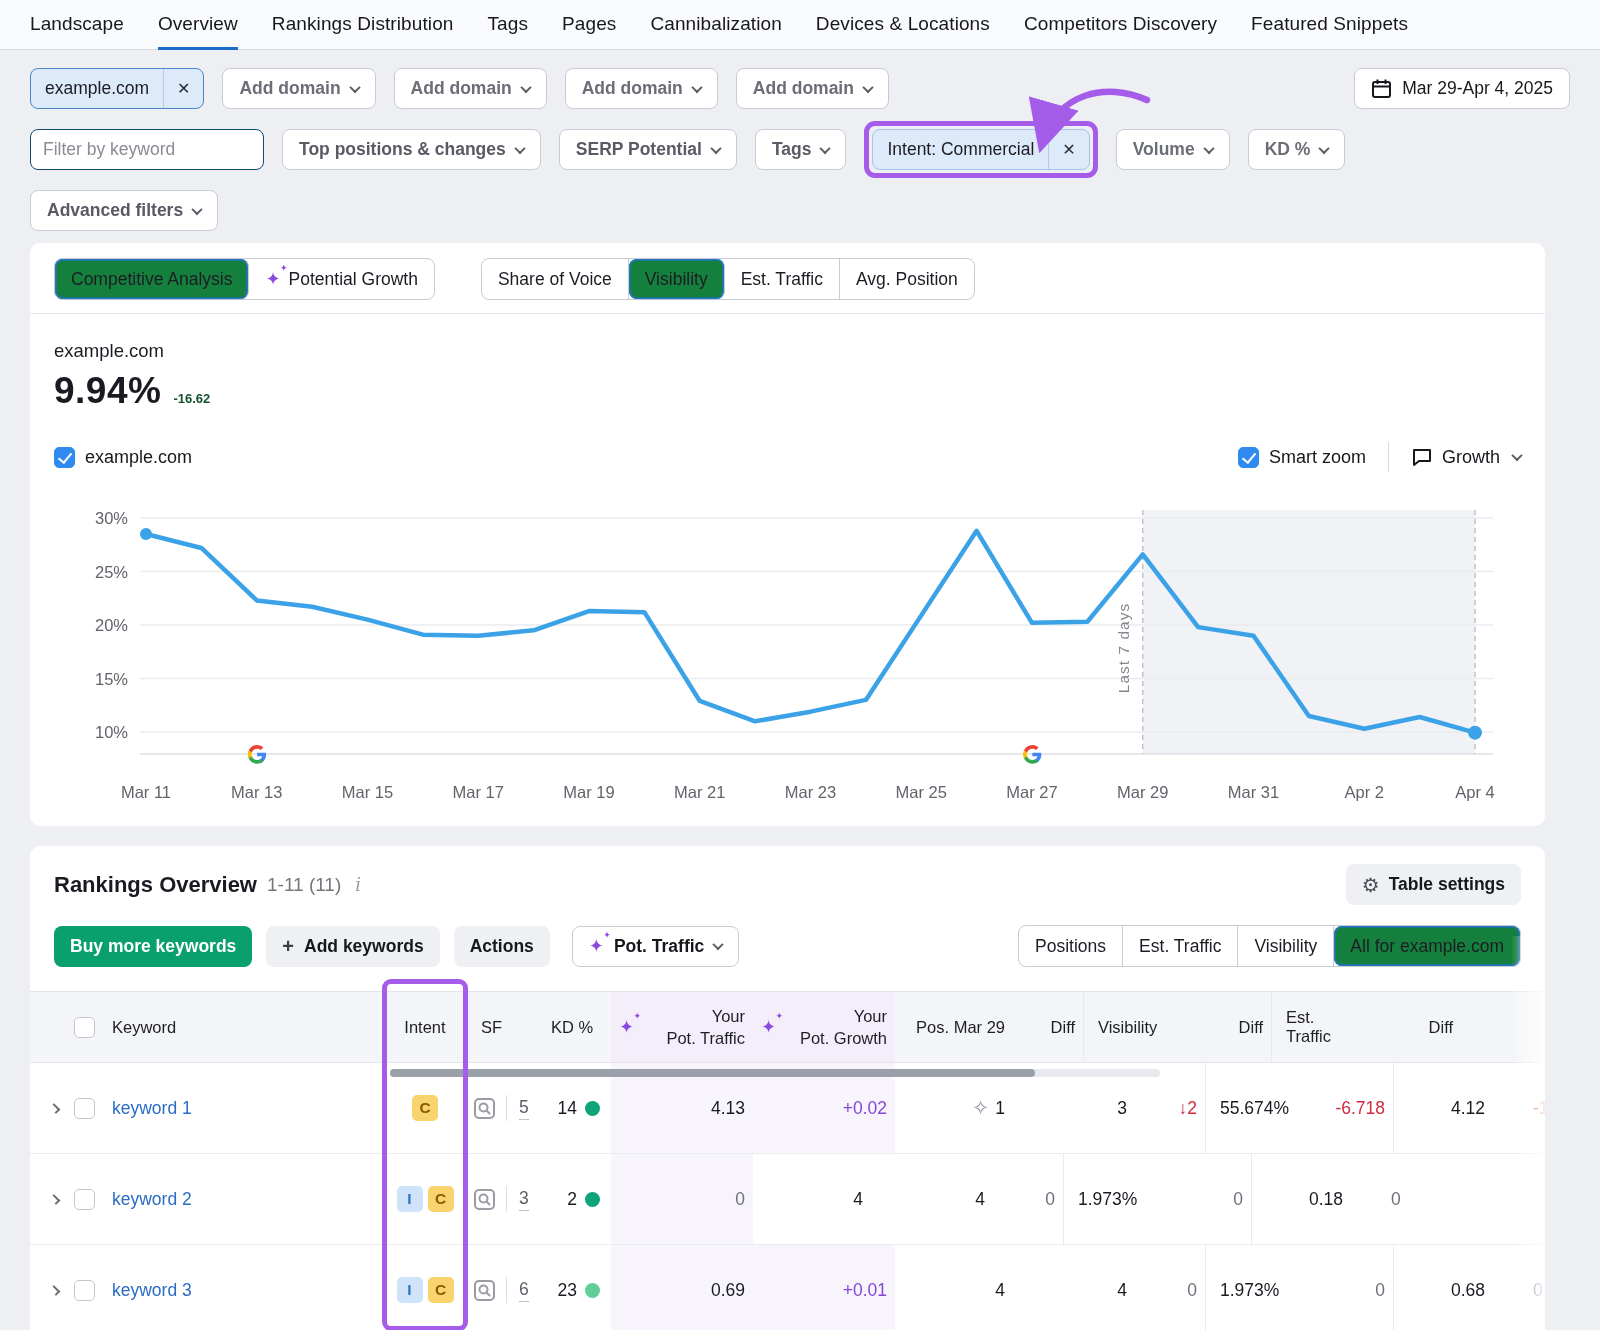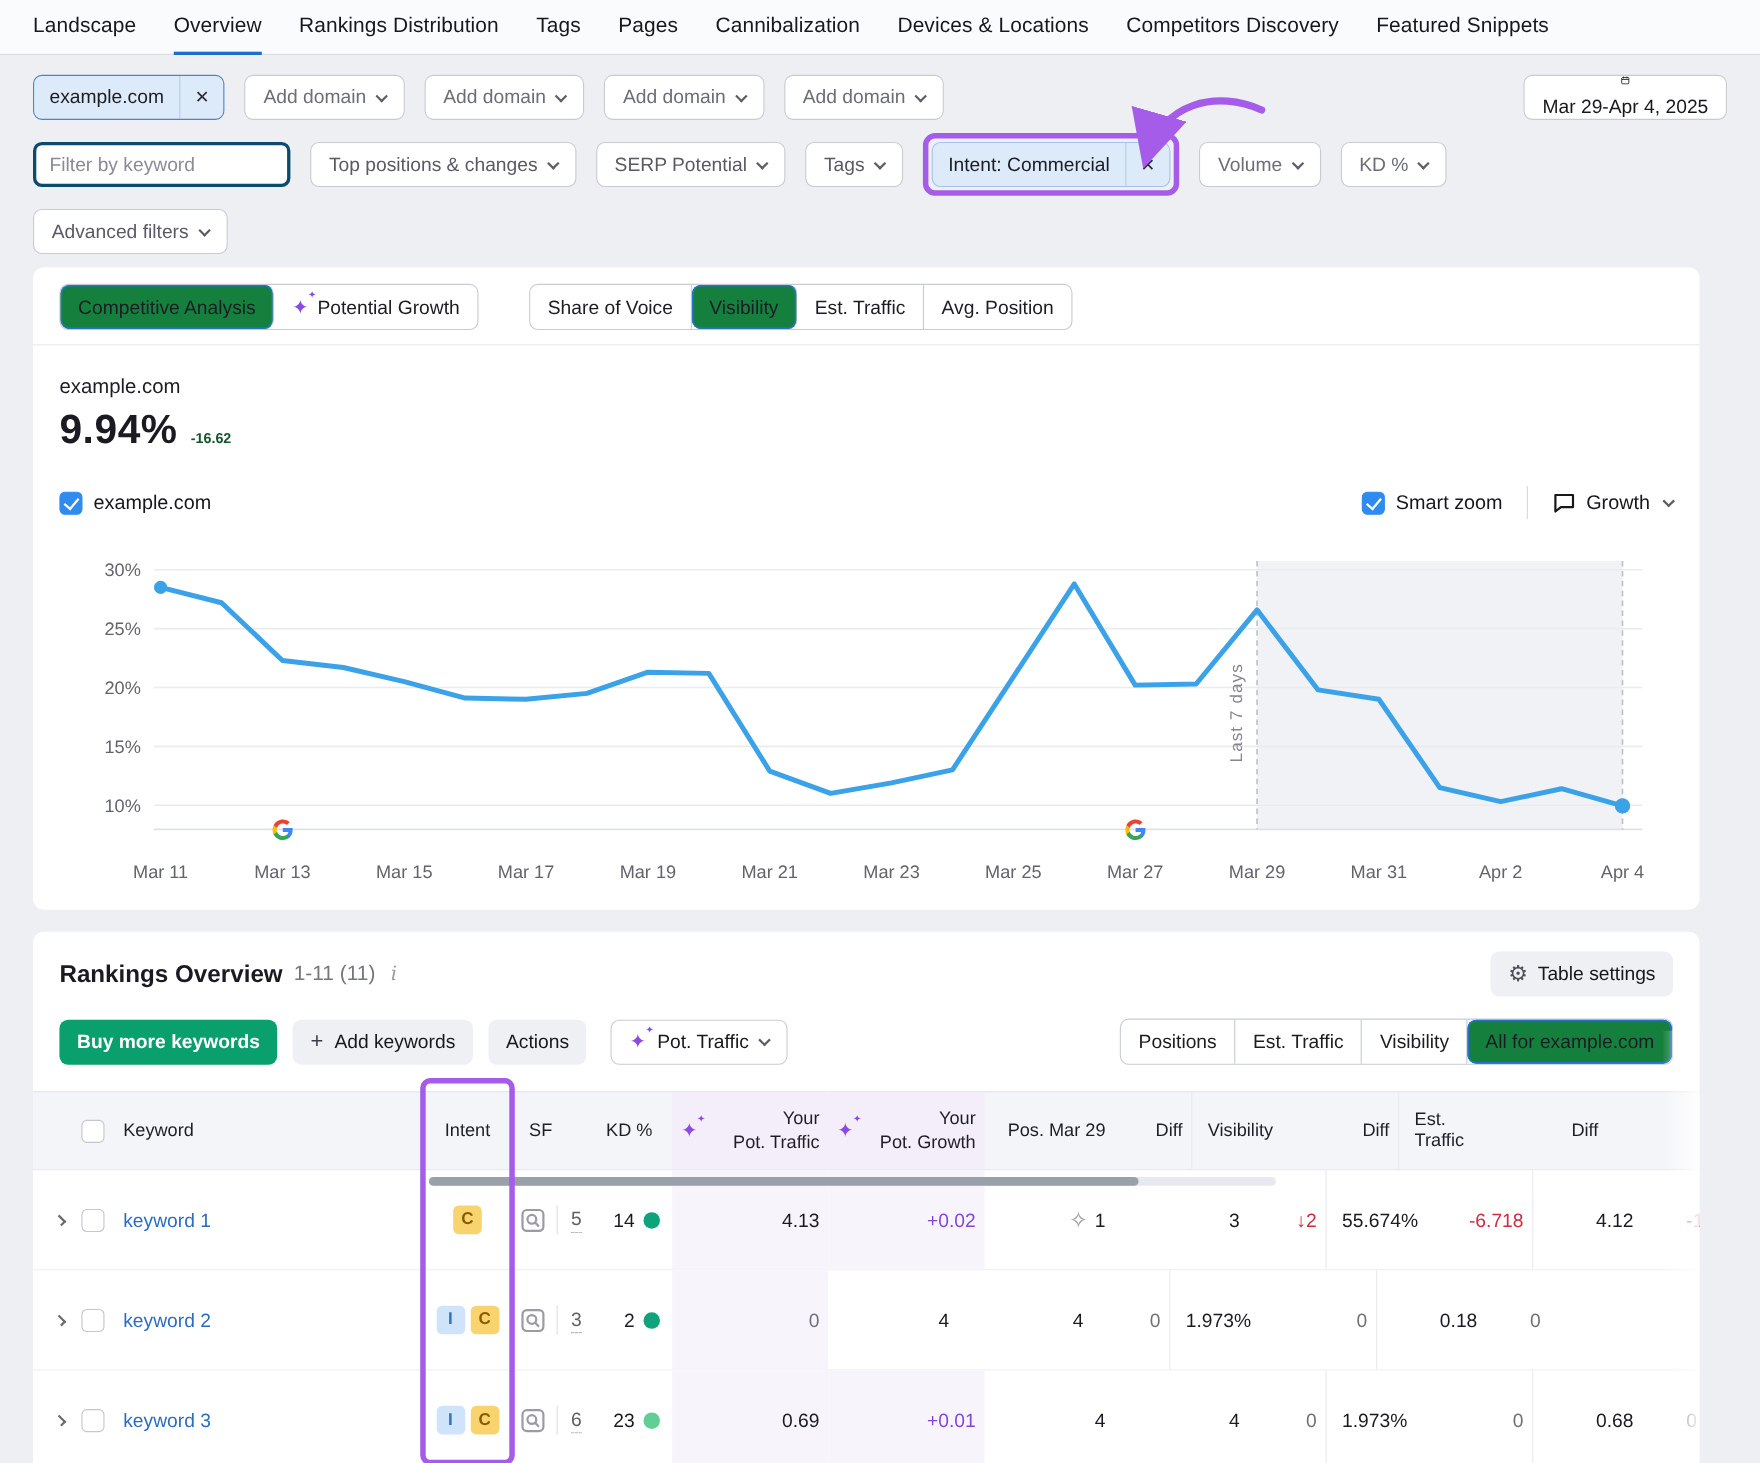--- a/index.html
+++ b/index.html
@@ -14,33 +14,33 @@
     cursor:pointer; border-bottom:3px solid transparent; margin-bottom:-1px; letter-spacing:.1px; }
   .nav-item.active { border-bottom-color:#1d6ec9; }
 
   
   .filterbar { position:relative; padding:18px 30px 0 30px; }
   .frow { display:flex; align-items:center; gap:18px; margin-bottom:12px; }
   .spacer { flex:1; }
   .btn { display:inline-flex; align-items:center; gap:10px; height:41px; padding:0 16px;
     background:#fff; border:1px solid #c8cbd3; border-radius:8px; font-size:17.5px;
     color:#595a64; cursor:pointer; white-space:nowrap;
-    font-family:"Liberation Sans","DejaVu Sans",sans-serif; }
+    font-family:"Liberation Sans","DejaVu Sans",sans-serif;font-weight:bold; }
   .btn .lbl { color:#6b6d77; }
   .chev { width:8px; height:8px; border-right:2px solid #5c5d67; border-bottom:2px solid #5c5d67;
     transform:rotate(45deg) translate(-1px,-1px); flex:0 0 auto; }
   .chip { display:inline-flex; align-items:center; height:41px; border-radius:8px;
     background:#ddeafa; font-size:17.5px; color:#1c1d24; overflow:hidden; }
   .domain-chip { border:1.5px solid #4a86c7; }
   .chip .chip-txt { padding:0 14px; }
   .chip .chip-x { padding:0 13px; border-left:1px solid #b6cce9; align-self:stretch;
     display:flex; align-items:center; font-size:16px; color:#2a2b33; cursor:pointer; font-weight:bold; }
-  .date-btn { color:#17181d; font-weight:500;flex-direction:column; }
+  .date-btn { color:#17181d; font-weight:500; }
   .kw-input { display:flex; align-items:center; height:41px; width:234px; background:#fff;
-    border:3px solid #0c4a6e; border-radius:8px; overflow:hidden; }
+    border:1px solid #0c4a6e; border-radius:8px; overflow:hidden; }
   .kw-input input { border:none; outline:none; flex:1; height:100%; padding:0 12px;
     font-size:17.5px; color:#33343c; background:transparent;
     font-family:"Liberation Sans","DejaVu Sans",sans-serif; }
   .kw-input input::placeholder { color:#8a8c95; }
   .purple-ring { border:5px solid #a55de9; border-radius:11px; padding:3px; display:inline-flex;
     background:transparent; }
   .intent-chip { border:1px solid #a6c4e9; }
   .annot-arrow { position:absolute; left:995px; top:34px; pointer-events:none; }
 
   

